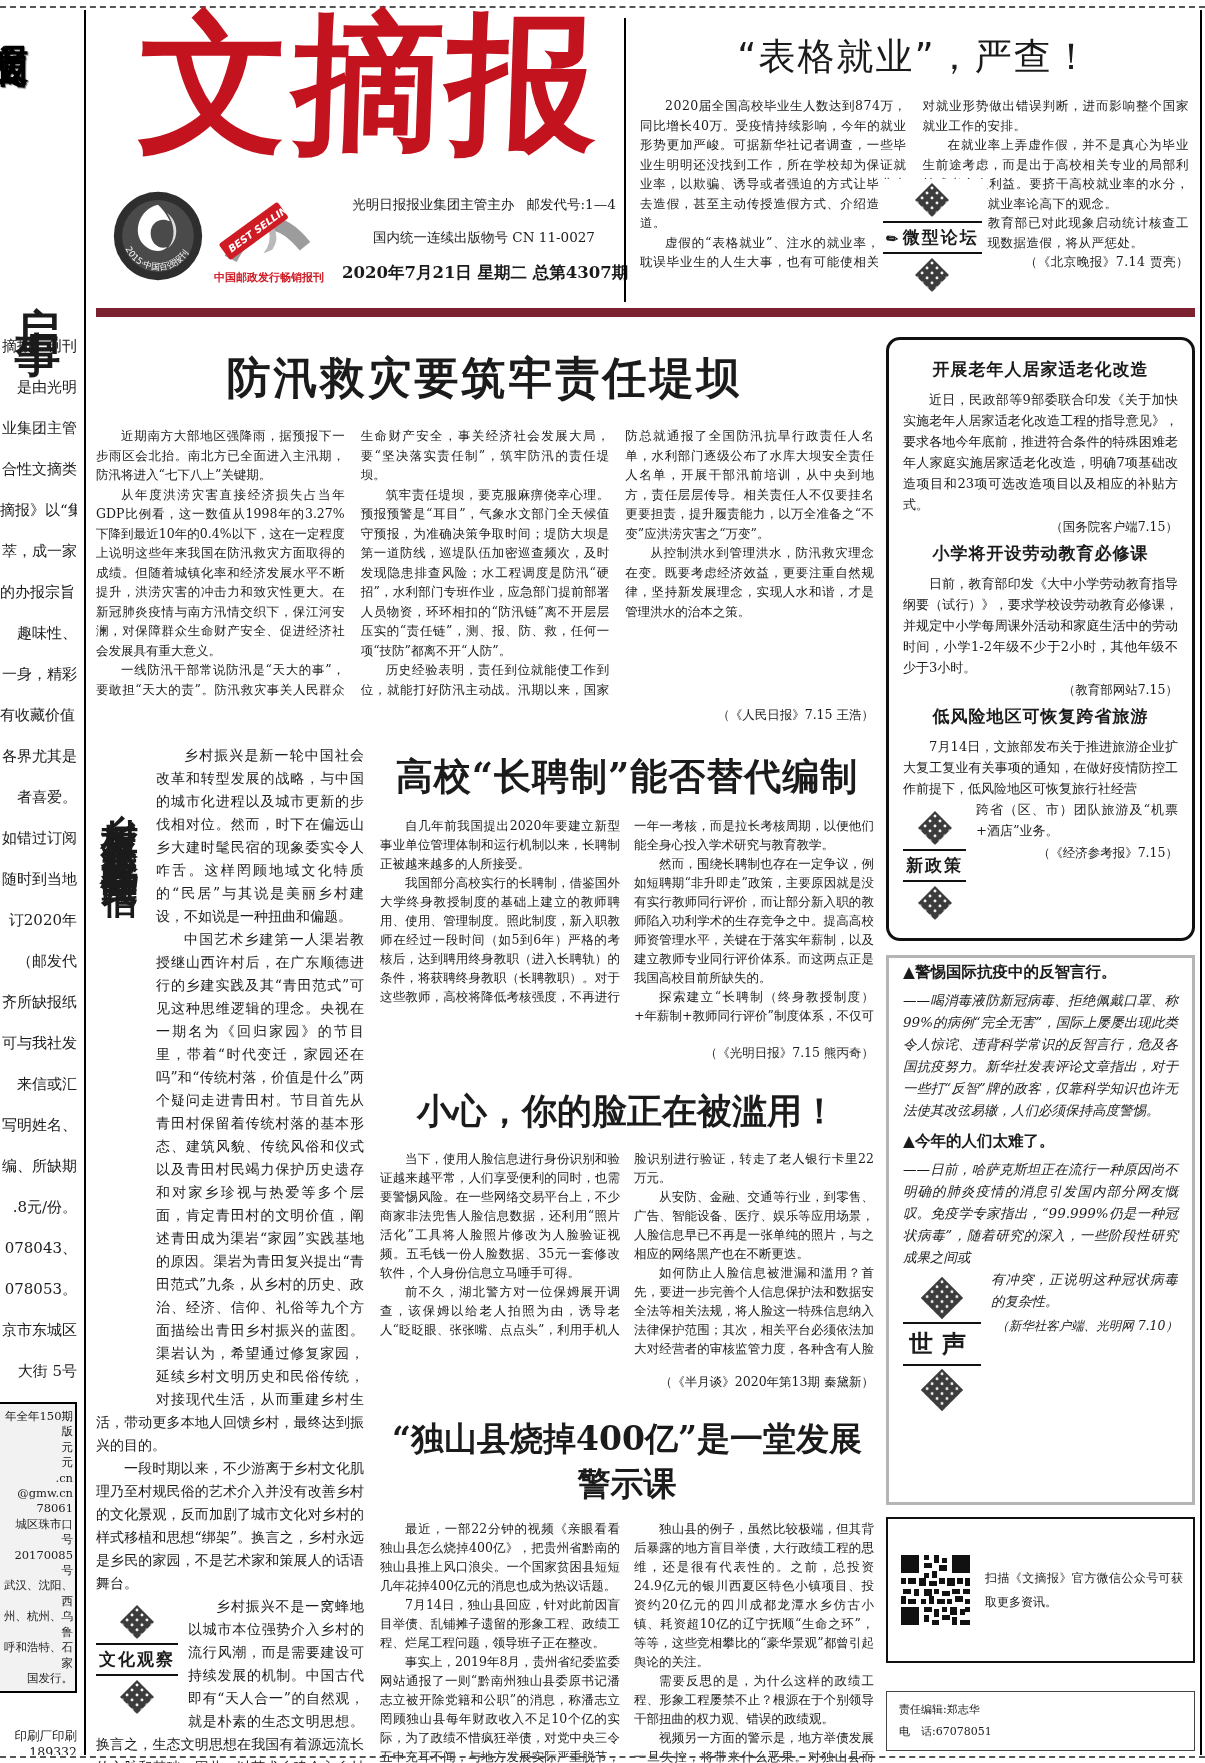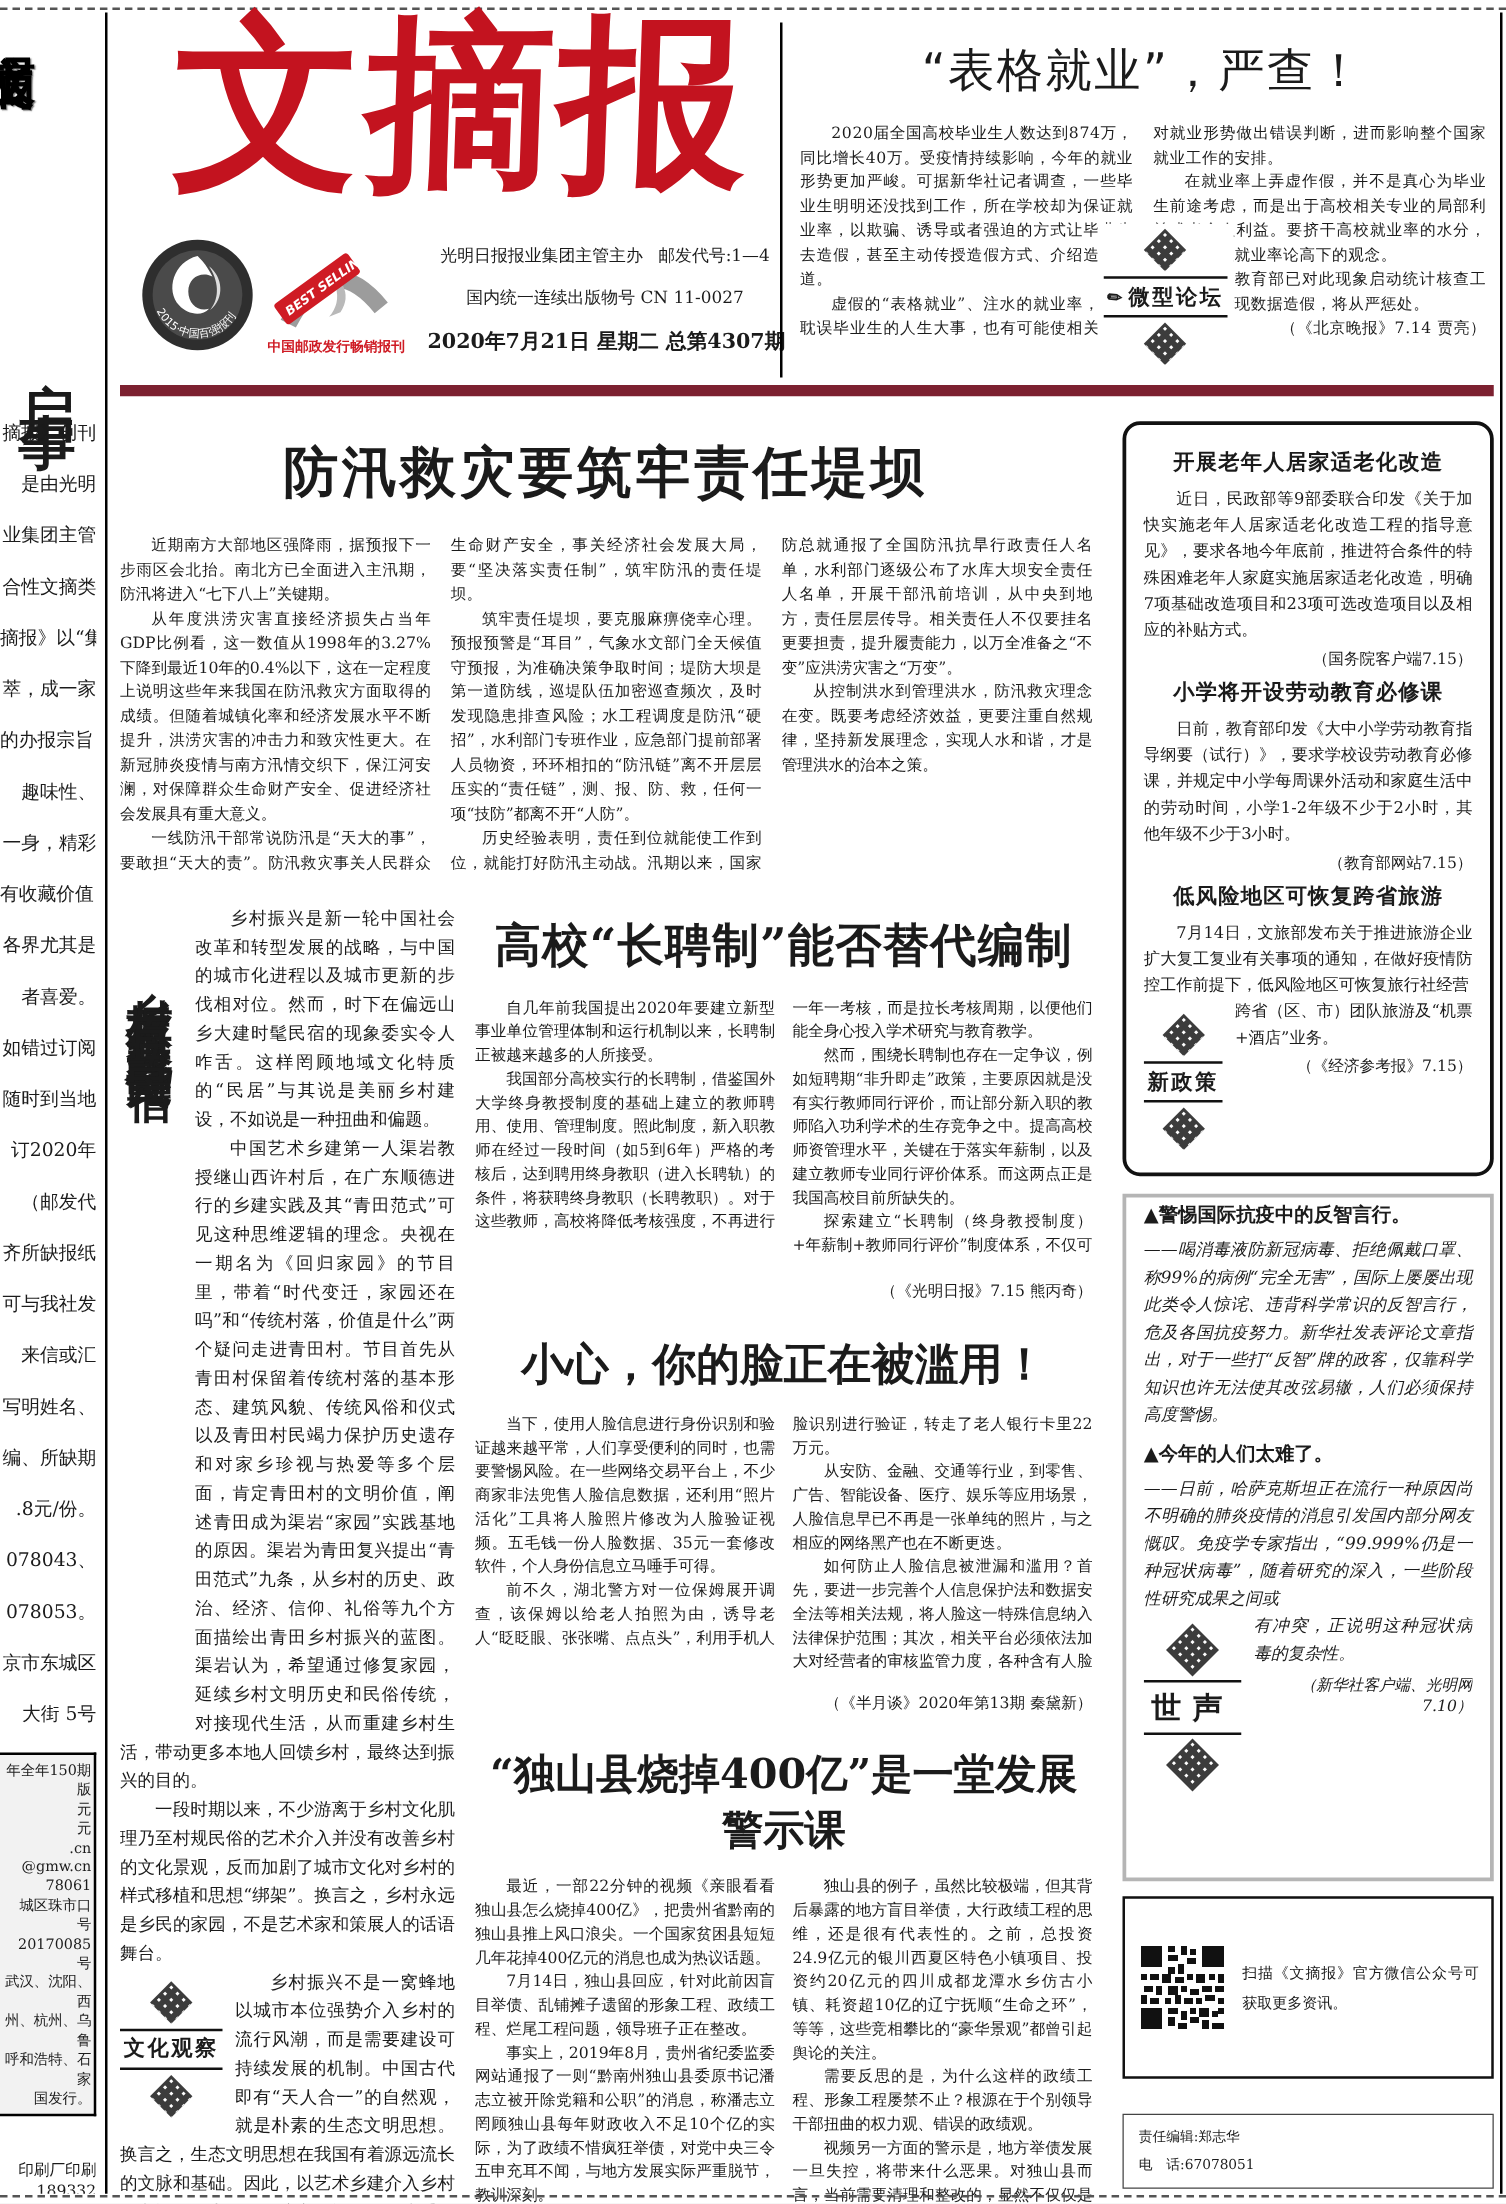--- a/index.html
+++ b/index.html
@@ -43,21 +43,21 @@
                font-size:37px;font-weight:400;letter-spacing:2px;}
   .tn-body-wrap{position:relative;height:200px;overflow:hidden;}
   .tn-body{column-count:2;column-gap:16px;column-fill:balance;height:200px;
            font-size:12.5px;line-height:19.5px;text-align:justify;letter-spacing:.5px;}
   .tn-body p{margin:0;text-indent:2em;}
   .tn-cite{text-align:right;font-size:12.5px;margin-top:2px;}
   .tn-badge{position:absolute;left:238px;bottom:0;background:#fff;padding:0 5px;}
 
   .red-band{height:9px;background:#7c2130;margin-top:2px;}
 
-  .body-flex{display:flex;gap:24px;height:1438px;}
+  .body-flex{display:flex;gap:12px;height:1438px;}
   .left-main{width:778px;flex:none;}
   .right-rail{flex:1;display:flex;flex-direction:column;padding-top:20px;box-sizing:border-box;}
 
   
   article h2{text-align:center;font-weight:900;margin:0;}
   .art-cite{text-align:right;font-size:12.5px;margin-top:3px;}
   .jbody{text-align:justify;overflow:hidden;column-fill:balance;}
   .jbody p{margin:0;text-indent:2em;}
 
   .fangxun h2{font-family:"DejaVu Sans","Liberation Sans",sans-serif;font-size:44px;letter-spacing:3px;
@@ -240,20 +240,21 @@
         <article class="fangxun">
           <h2>防汛救灾要筑牢责任堤坝</h2>
           <div class="jbody">
             <p>近期南方大部地区强降雨，据预报下一步雨区会北抬。南北方已全面进入主汛期，防汛将进入“七下八上”关键期。</p>
             <p>从年度洪涝灾害直接经济损失占当年GDP比例看，这一数值从1998年的3.27%下降到最近10年的0.4%以下，这在一定程度上说明这些年来我国在防汛救灾方面取得的成绩。但随着城镇化率和经济发展水平不断提升，洪涝灾害的冲击力和致灾性更大。在新冠肺炎疫情与南方汛情交织下，保江河安澜，对保障群众生命财产安全、促进经济社会发展具有重大意义。</p>
             <p>一线防汛干部常说防汛是“天大的事”，要敢担“天大的责”。防汛救灾事关人民群众生命财产安全，事关经济社会发展大局，要“坚决落实责任制”，筑牢防汛的责任堤坝。</p>
             <p>筑牢责任堤坝，要克服麻痹侥幸心理。预报预警是“耳目”，气象水文部门全天候值守预报，为准确决策争取时间；堤防大坝是第一道防线，巡堤队伍加密巡查频次，及时发现隐患排查风险；水工程调度是防汛“硬招”，水利部门专班作业，应急部门提前部署人员物资，环环相扣的“防汛链”离不开层层压实的“责任链”，测、报、防、救，任何一项“技防”都离不开“人防”。</p>
             <p>历史经验表明，责任到位就能使工作到位，就能打好防汛主动战。汛期以来，国家防总就通报了全国防汛抗旱行政责任人名单，水利部门逐级公布了水库大坝安全责任人名单，开展干部汛前培训，从中央到地方，责任层层传导。相关责任人不仅要挂名更要担责，提升履责能力，以万全准备之“不变”应洪涝灾害之“万变”。</p>
             <p>从控制洪水到管理洪水，防汛救灾理念在变。既要考虑经济效益，更要注重自然规律，坚持新发展理念，实现人水和谐，才是管理洪水的治本之策。</p>
           </div>
+          <div class="art-cite">（《人民日报》7.15 王浩）</div>
         </article>
 
         <div class="row2">
           <article class="xiangcun">
             <div class="vtitle">乡村振兴不仅是建几栋时髦民宿</div>
             <p>乡村振兴是新一轮中国社会改革和转型发展的战略，与中国的城市化进程以及城市更新的步伐相对位。然而，时下在偏远山乡大建时髦民宿的现象委实令人咋舌。这样罔顾地域文化特质的“民居”与其说是美丽乡村建设，不如说是一种扭曲和偏题。</p>
             <p>中国艺术乡建第一人渠岩教授继山西许村后，在广东顺德进行的乡建实践及其“青田范式”可见这种思维逻辑的理念。央视在一期名为《回归家园》的节目里，带着“时代变迁，家园还在吗”和“传统村落，价值是什么”两个疑问走进青田村。节目首先从青田村保留着传统村落的基本形态、建筑风貌、传统风俗和仪式以及青田村民竭力保护历史遗存和对家乡珍视与热爱等多个层面，肯定青田村的文明价值，阐述青田成为渠岩“家园”实践基地的原因。渠岩为青田复兴提出“青田范式”九条，从乡村的历史、政治、经济、信仰、礼俗等九个方面描绘出青田乡村振兴的蓝图。渠岩认为，希望通过修复家园，延续乡村文明历史和民俗传统，对接现代生活，从而重建乡村生活，带动更多本地人回馈乡村，最终达到振兴的目的。</p>
             <p>一段时期以来，不少游离于乡村文化肌理乃至村规民俗的艺术介入并没有改善乡村的文化景观，反而加剧了城市文化对乡村的样式移植和思想“绑架”。换言之，乡村永远是乡民的家园，不是艺术家和策展人的话语舞台。</p>
             <div class="badge float-l">
               <span class="bd-diamond"></span>

